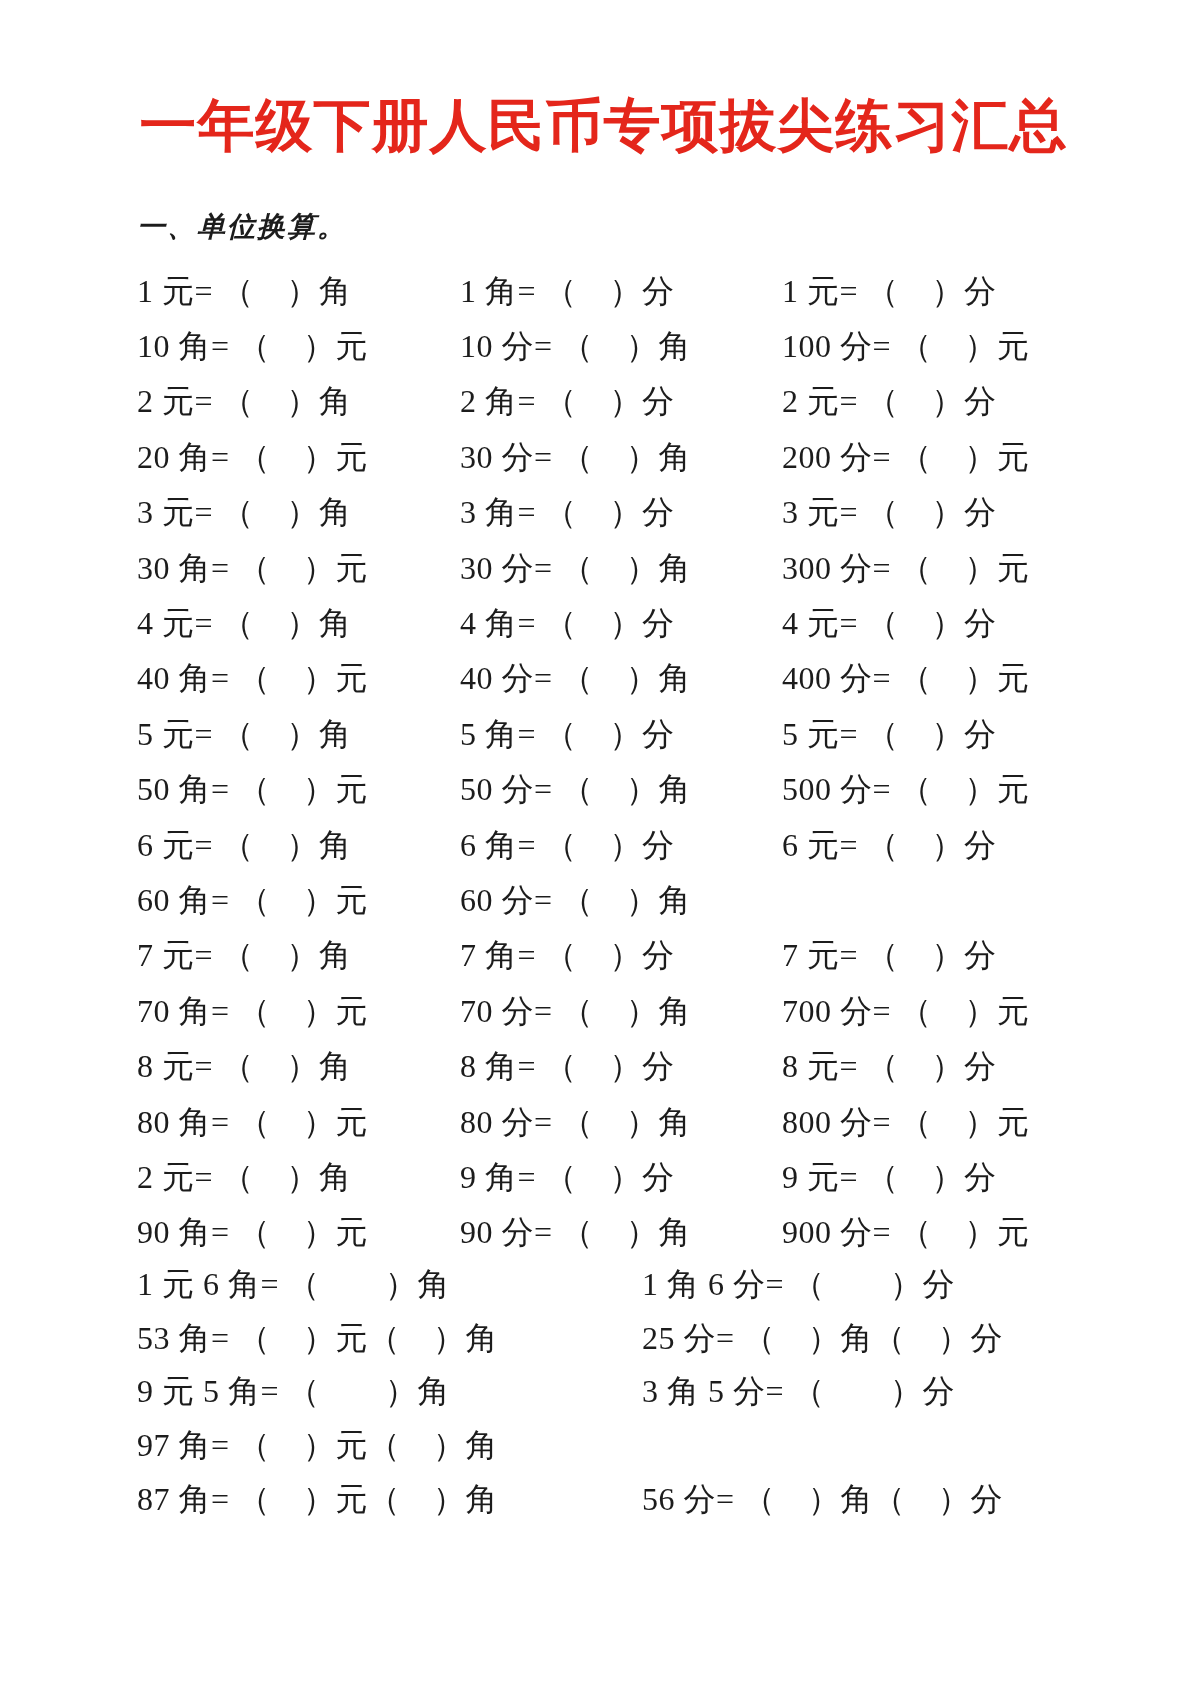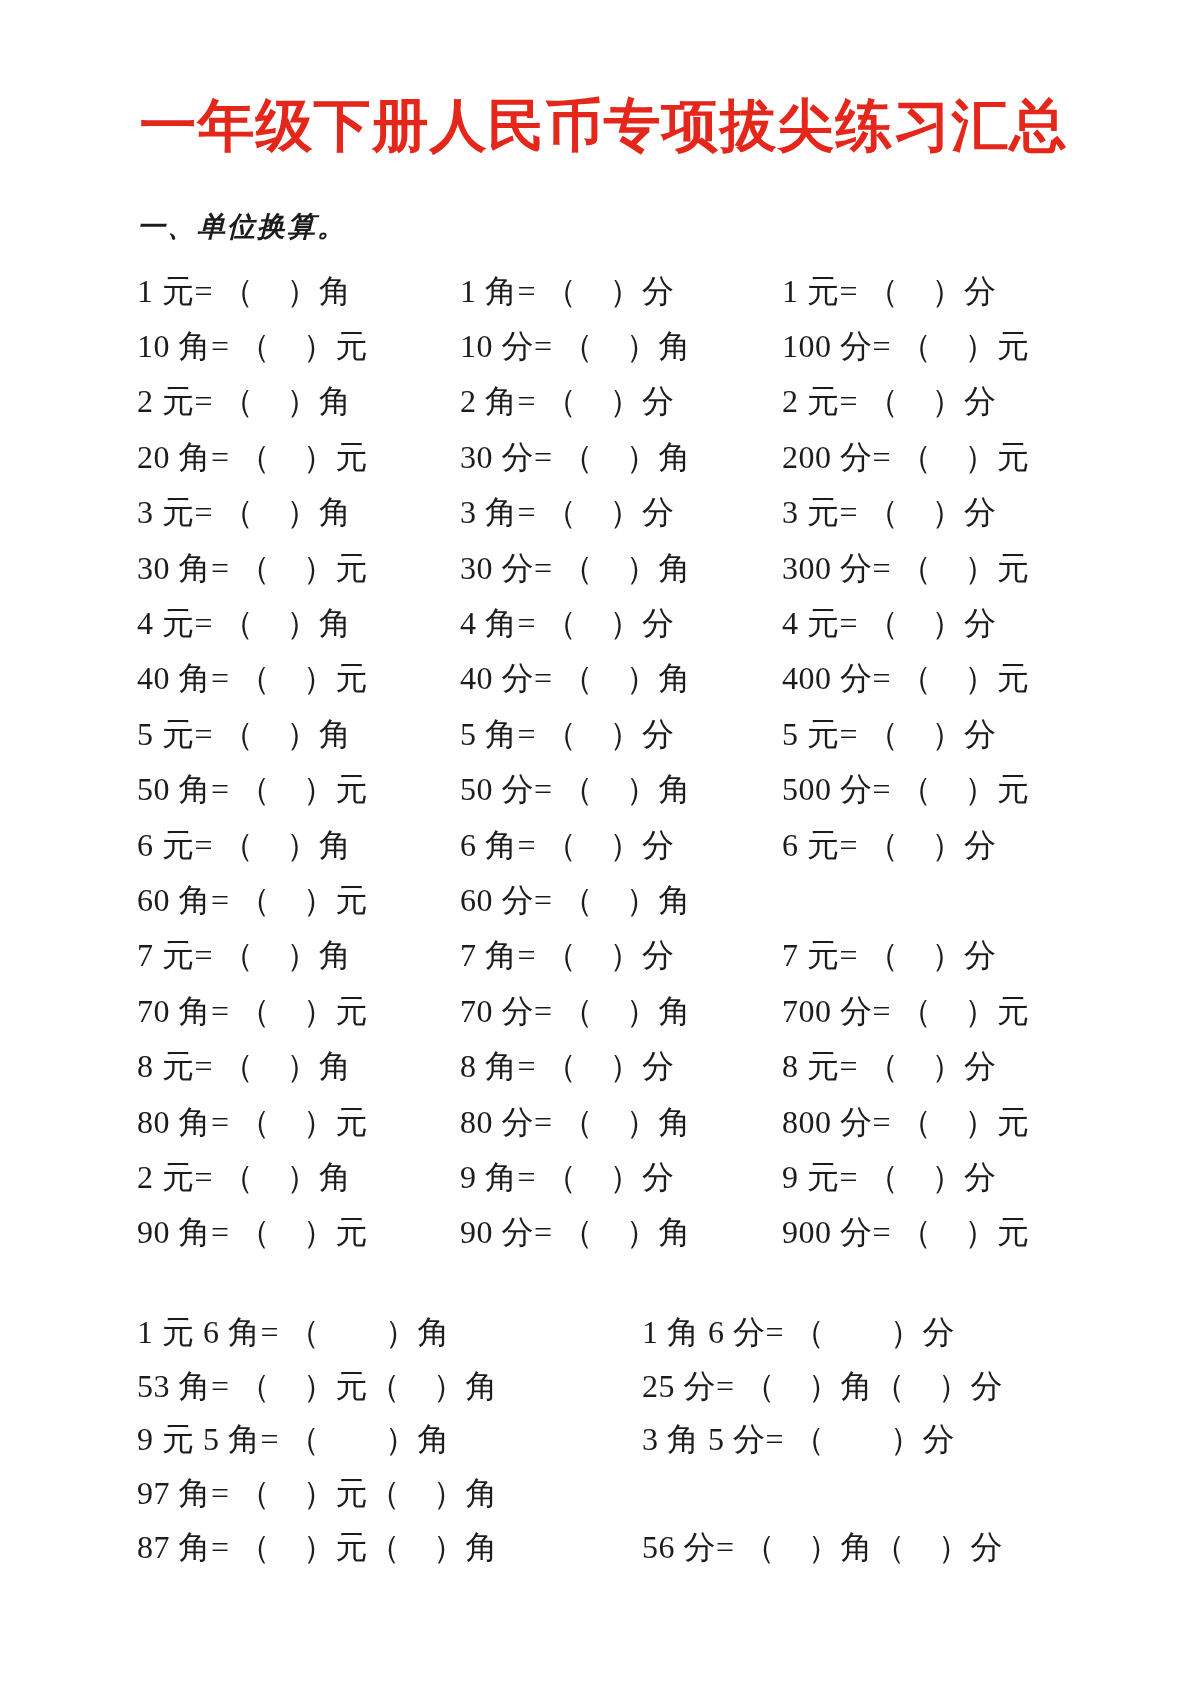--- a/index.html
+++ b/index.html
@@ -57,21 +57,20 @@
     display:grid;
     grid-template-columns:323px 322px 1fr;
     height:55.4px;
     align-items:center;
   }
   .grid2{
     position:absolute;
     top:1258px;
     left:137px;
     right:40px;
-    margin-top:48px;
   }
   .row2{
     display:grid;
     grid-template-columns:505px 1fr;
     height:53.8px;
     align-items:center;
   }
   .cell{
     font-size:32px;
     white-space:nowrap;

